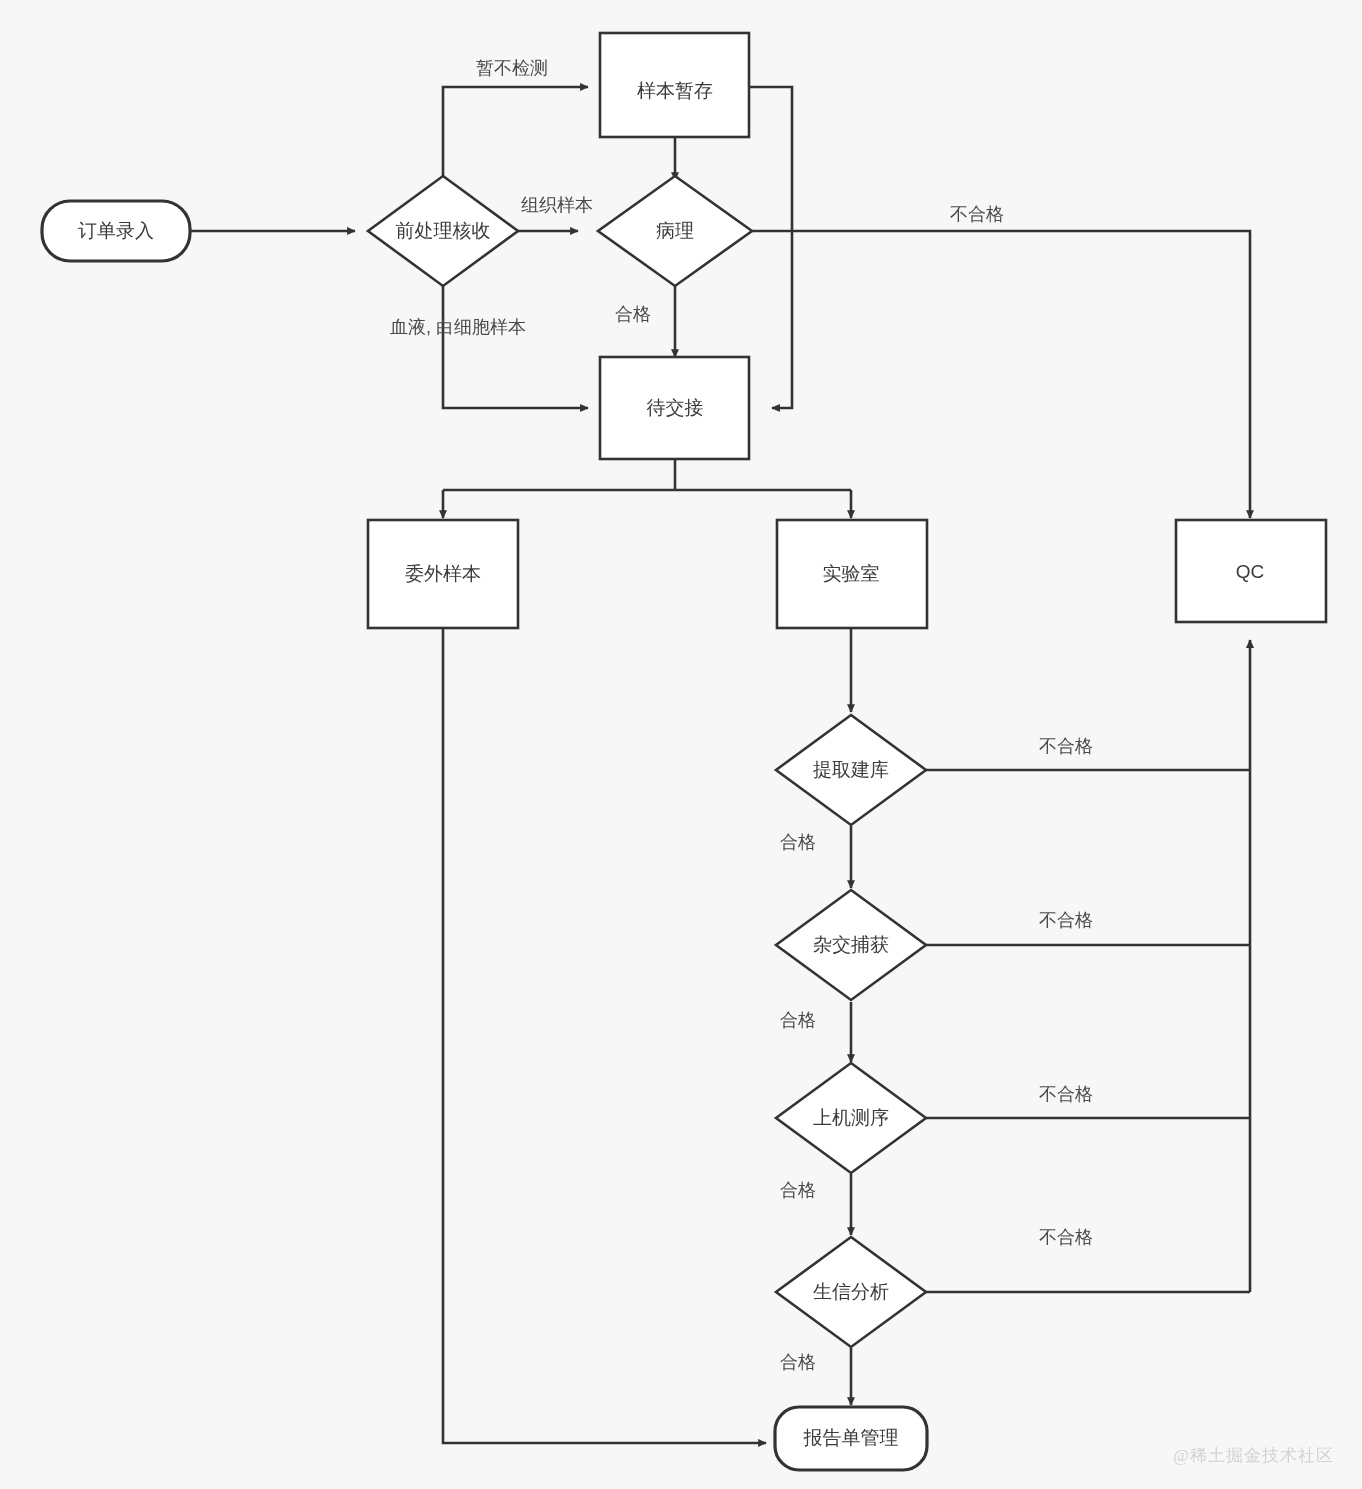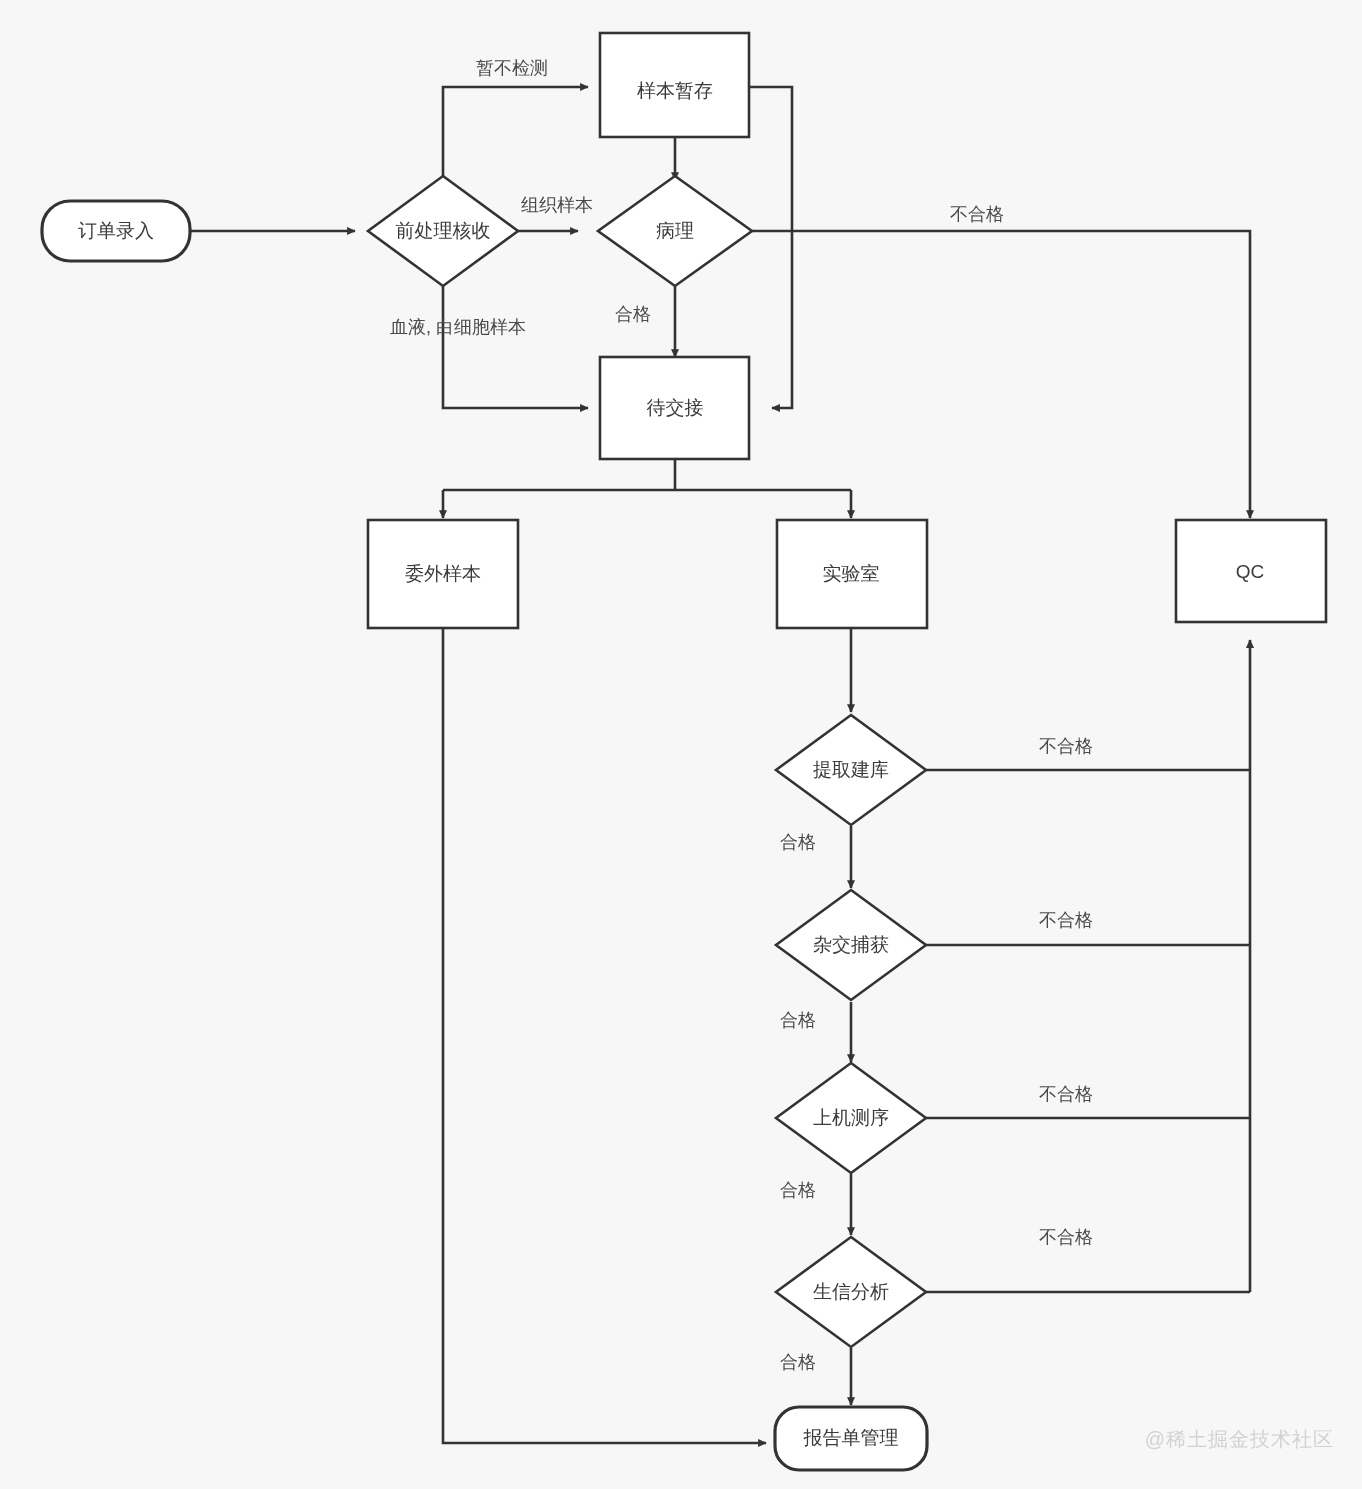--- a/index.html
+++ b/index.html
@@ -49,23 +49,23 @@
     font-family: "Liberation Sans", "DejaVu Sans", sans-serif;
     font-size: 18px;
     fill: #4a4a4a;
     text-anchor: middle;
     dominant-baseline: middle;
   }
   .edge-label.left-anchor { text-anchor: start; }
   .watermark {
     position: absolute;
     right: 28px;
-    bottom: 36px;
-    font-family: Liberation Sans, sans-serif;
-    font-size: 20px;
+    bottom: 22px;
+    font-family: Liberation Serif, serif;
+    font-size: 17px;
     color: #d2d2d2;
     letter-spacing: 1px;
     user-select: none;
   }
 </style>
 </head>
 <body>
 
 <div id="canvas-wrap">
 

